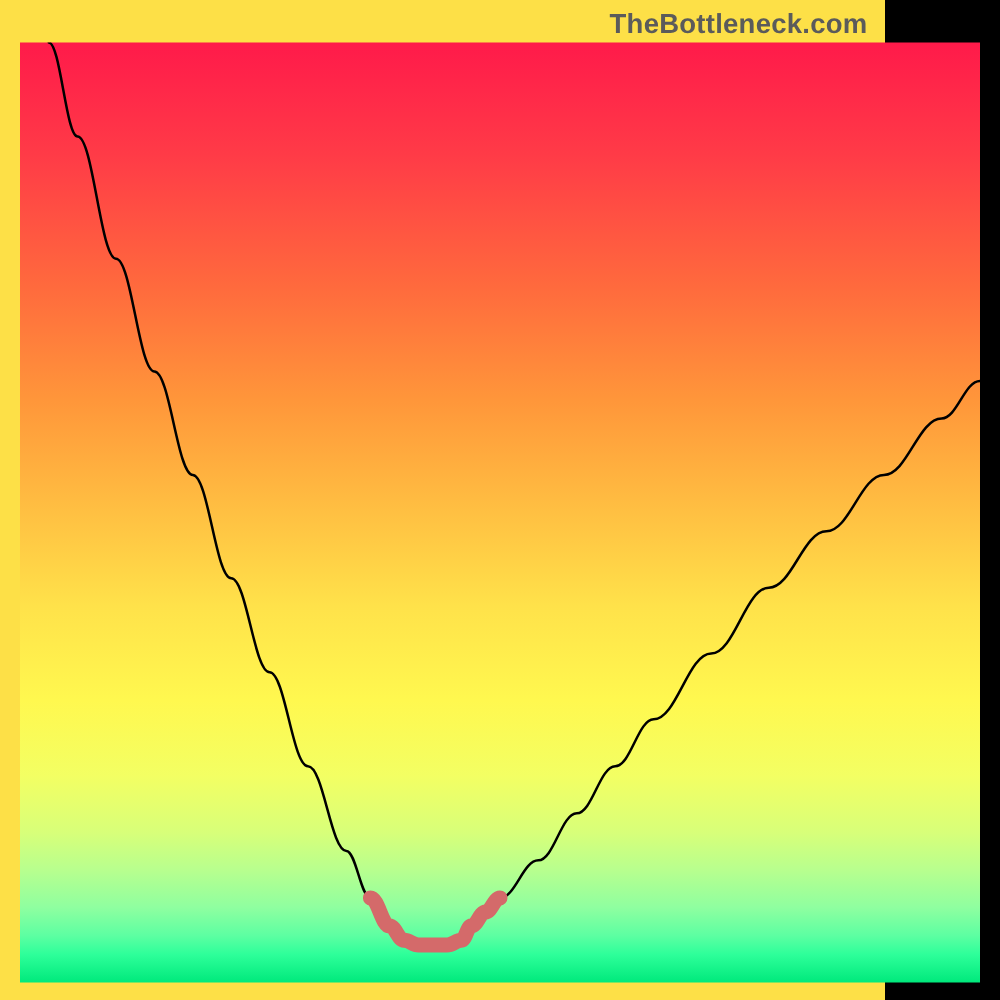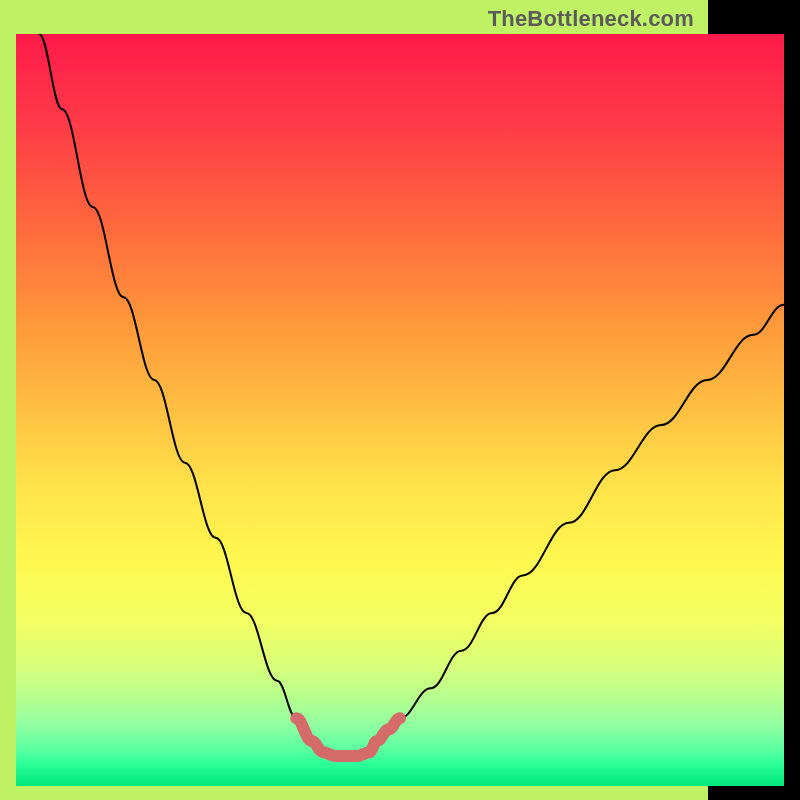--- a/index.html
+++ b/index.html
@@ -1,21 +1,21 @@
 <!DOCTYPE html>
 <html><head>
 <meta charset="utf-8">
 <style>
   * { margin: 0; padding: 0; box-sizing: border-box; }
   html, body { width: 800px; height: 800px; overflow: hidden; background: #000; }
   .frame {
     position: relative;
     width: 708px;
     height: 800px;
-    background: #bef264;
+    background: #fde047;
   }
   .watermark {
     position: absolute;
     top: 6px;
     right: 14px;
     font-family: Arial, Helvetica, sans-serif;
     font-size: 22px;
     font-weight: bold;
     color: #5b5b5b;
     letter-spacing: 0.2px;

